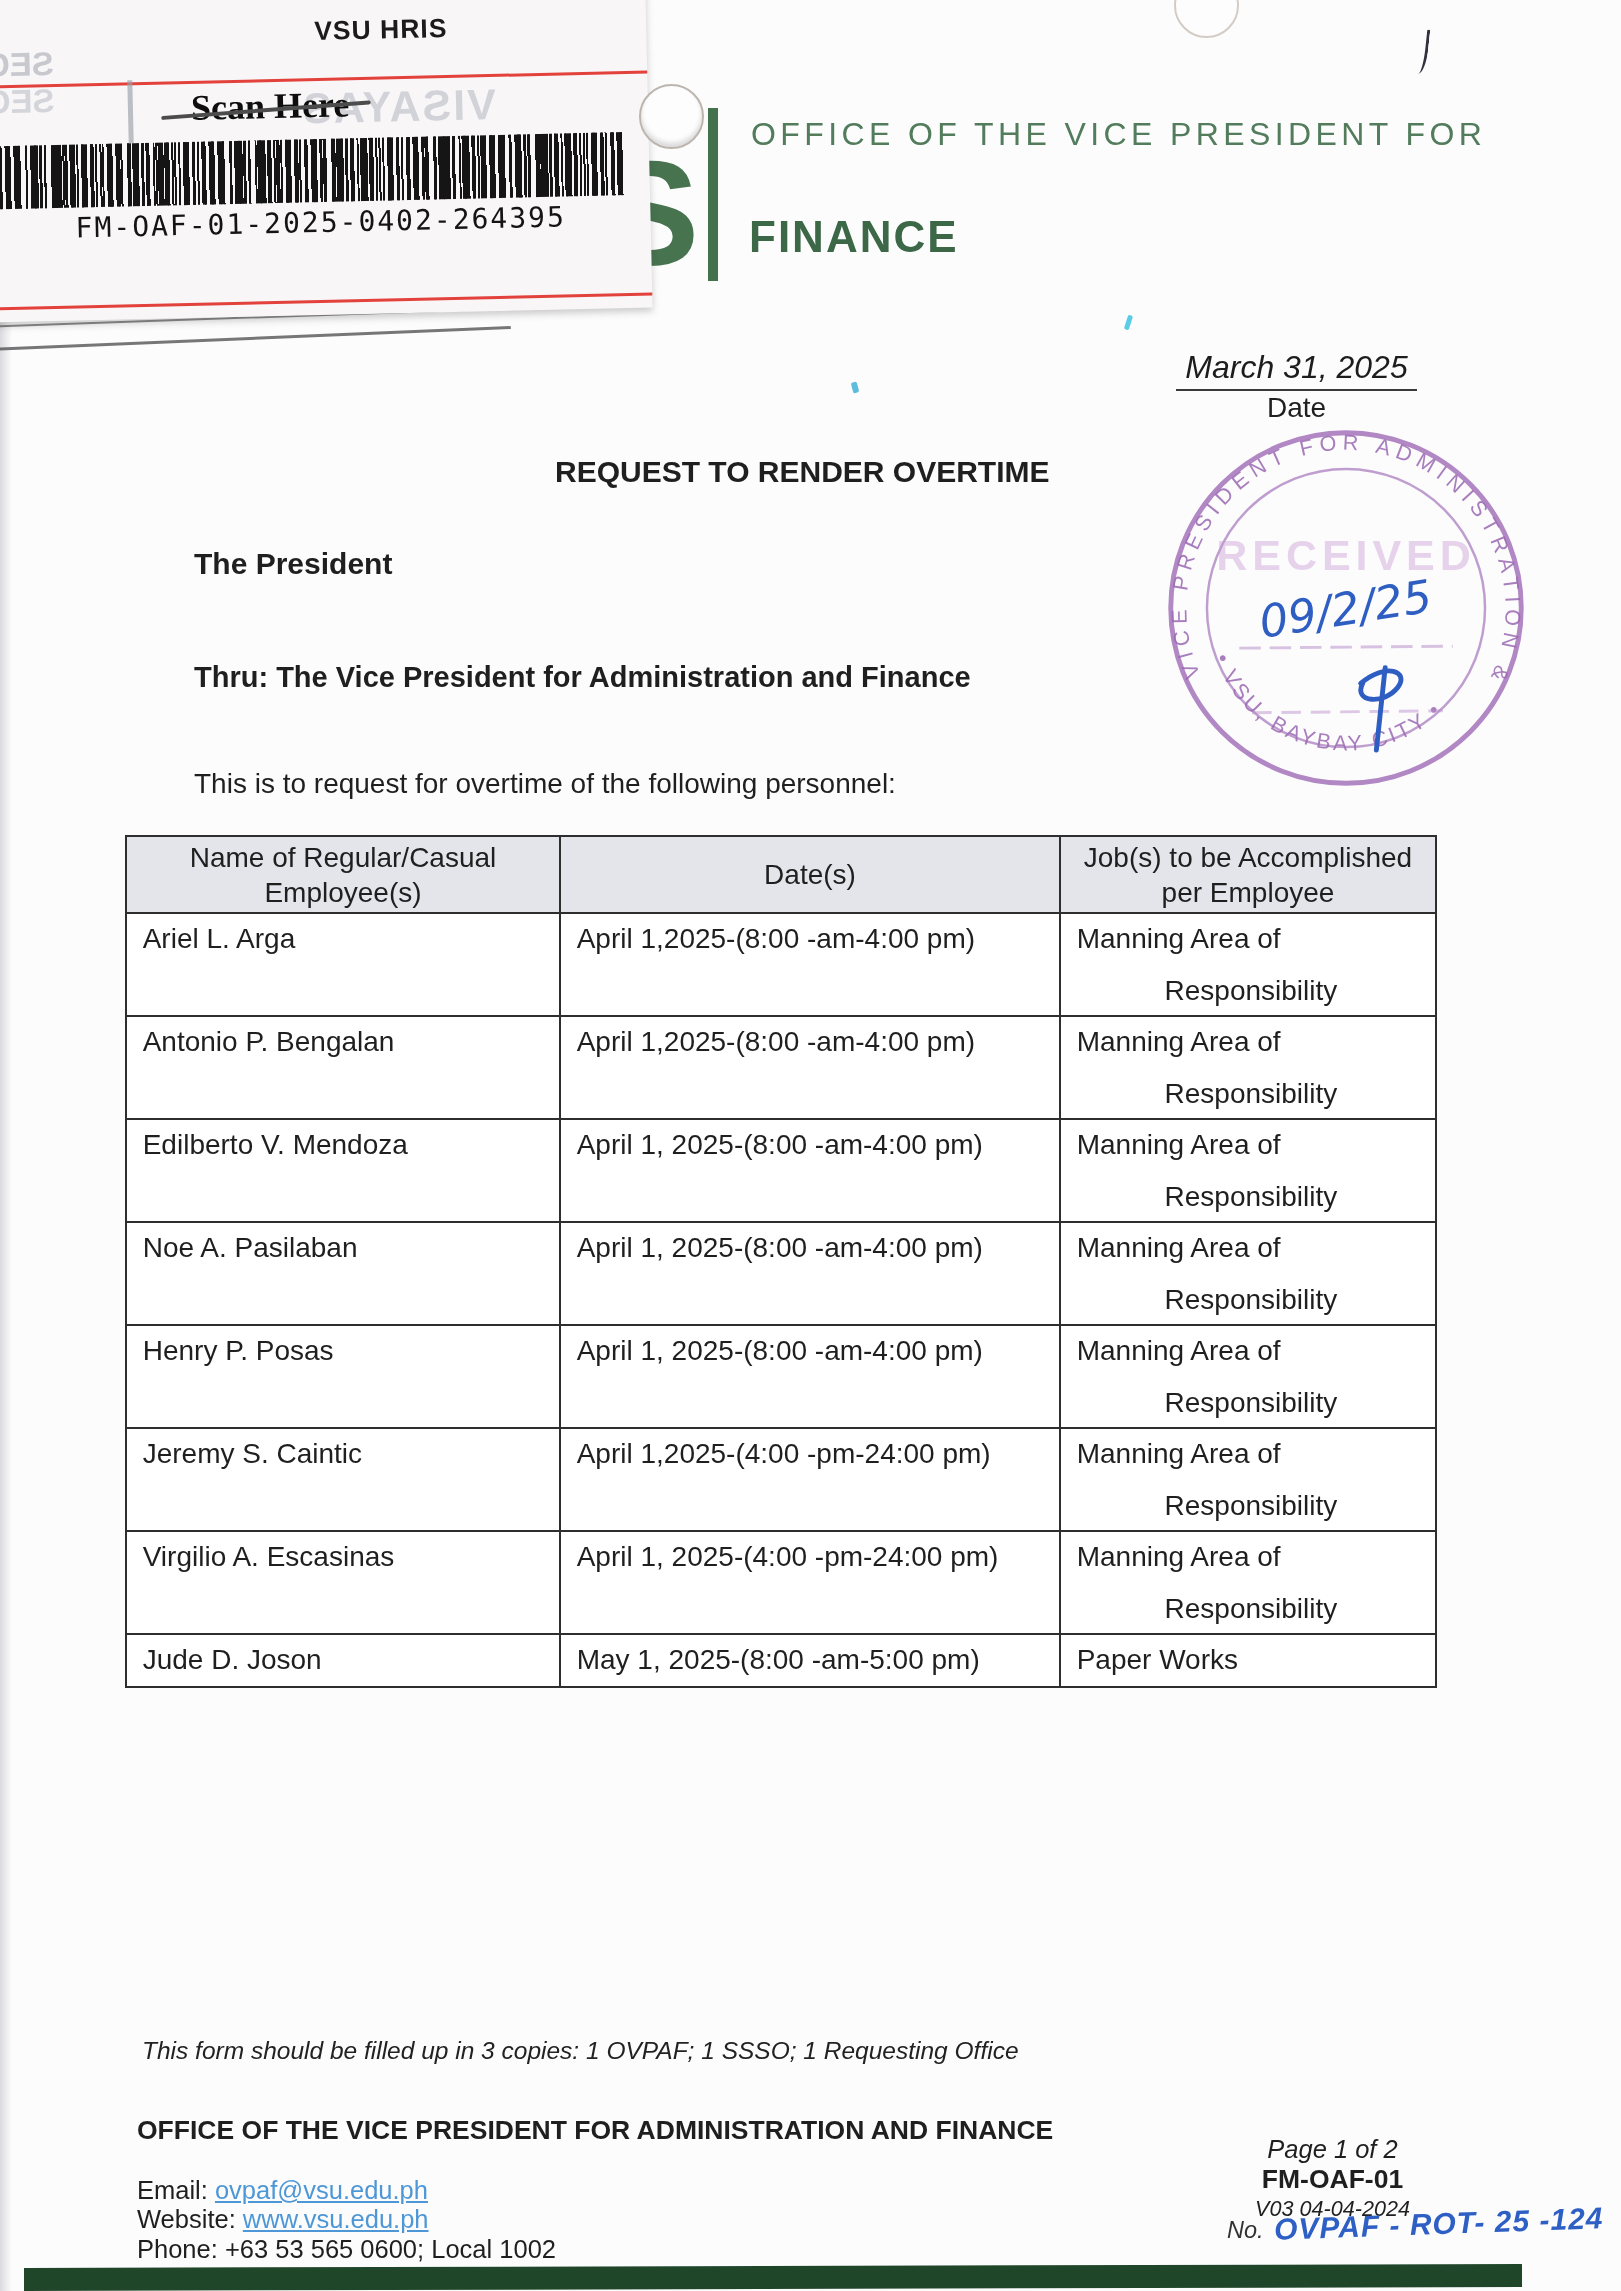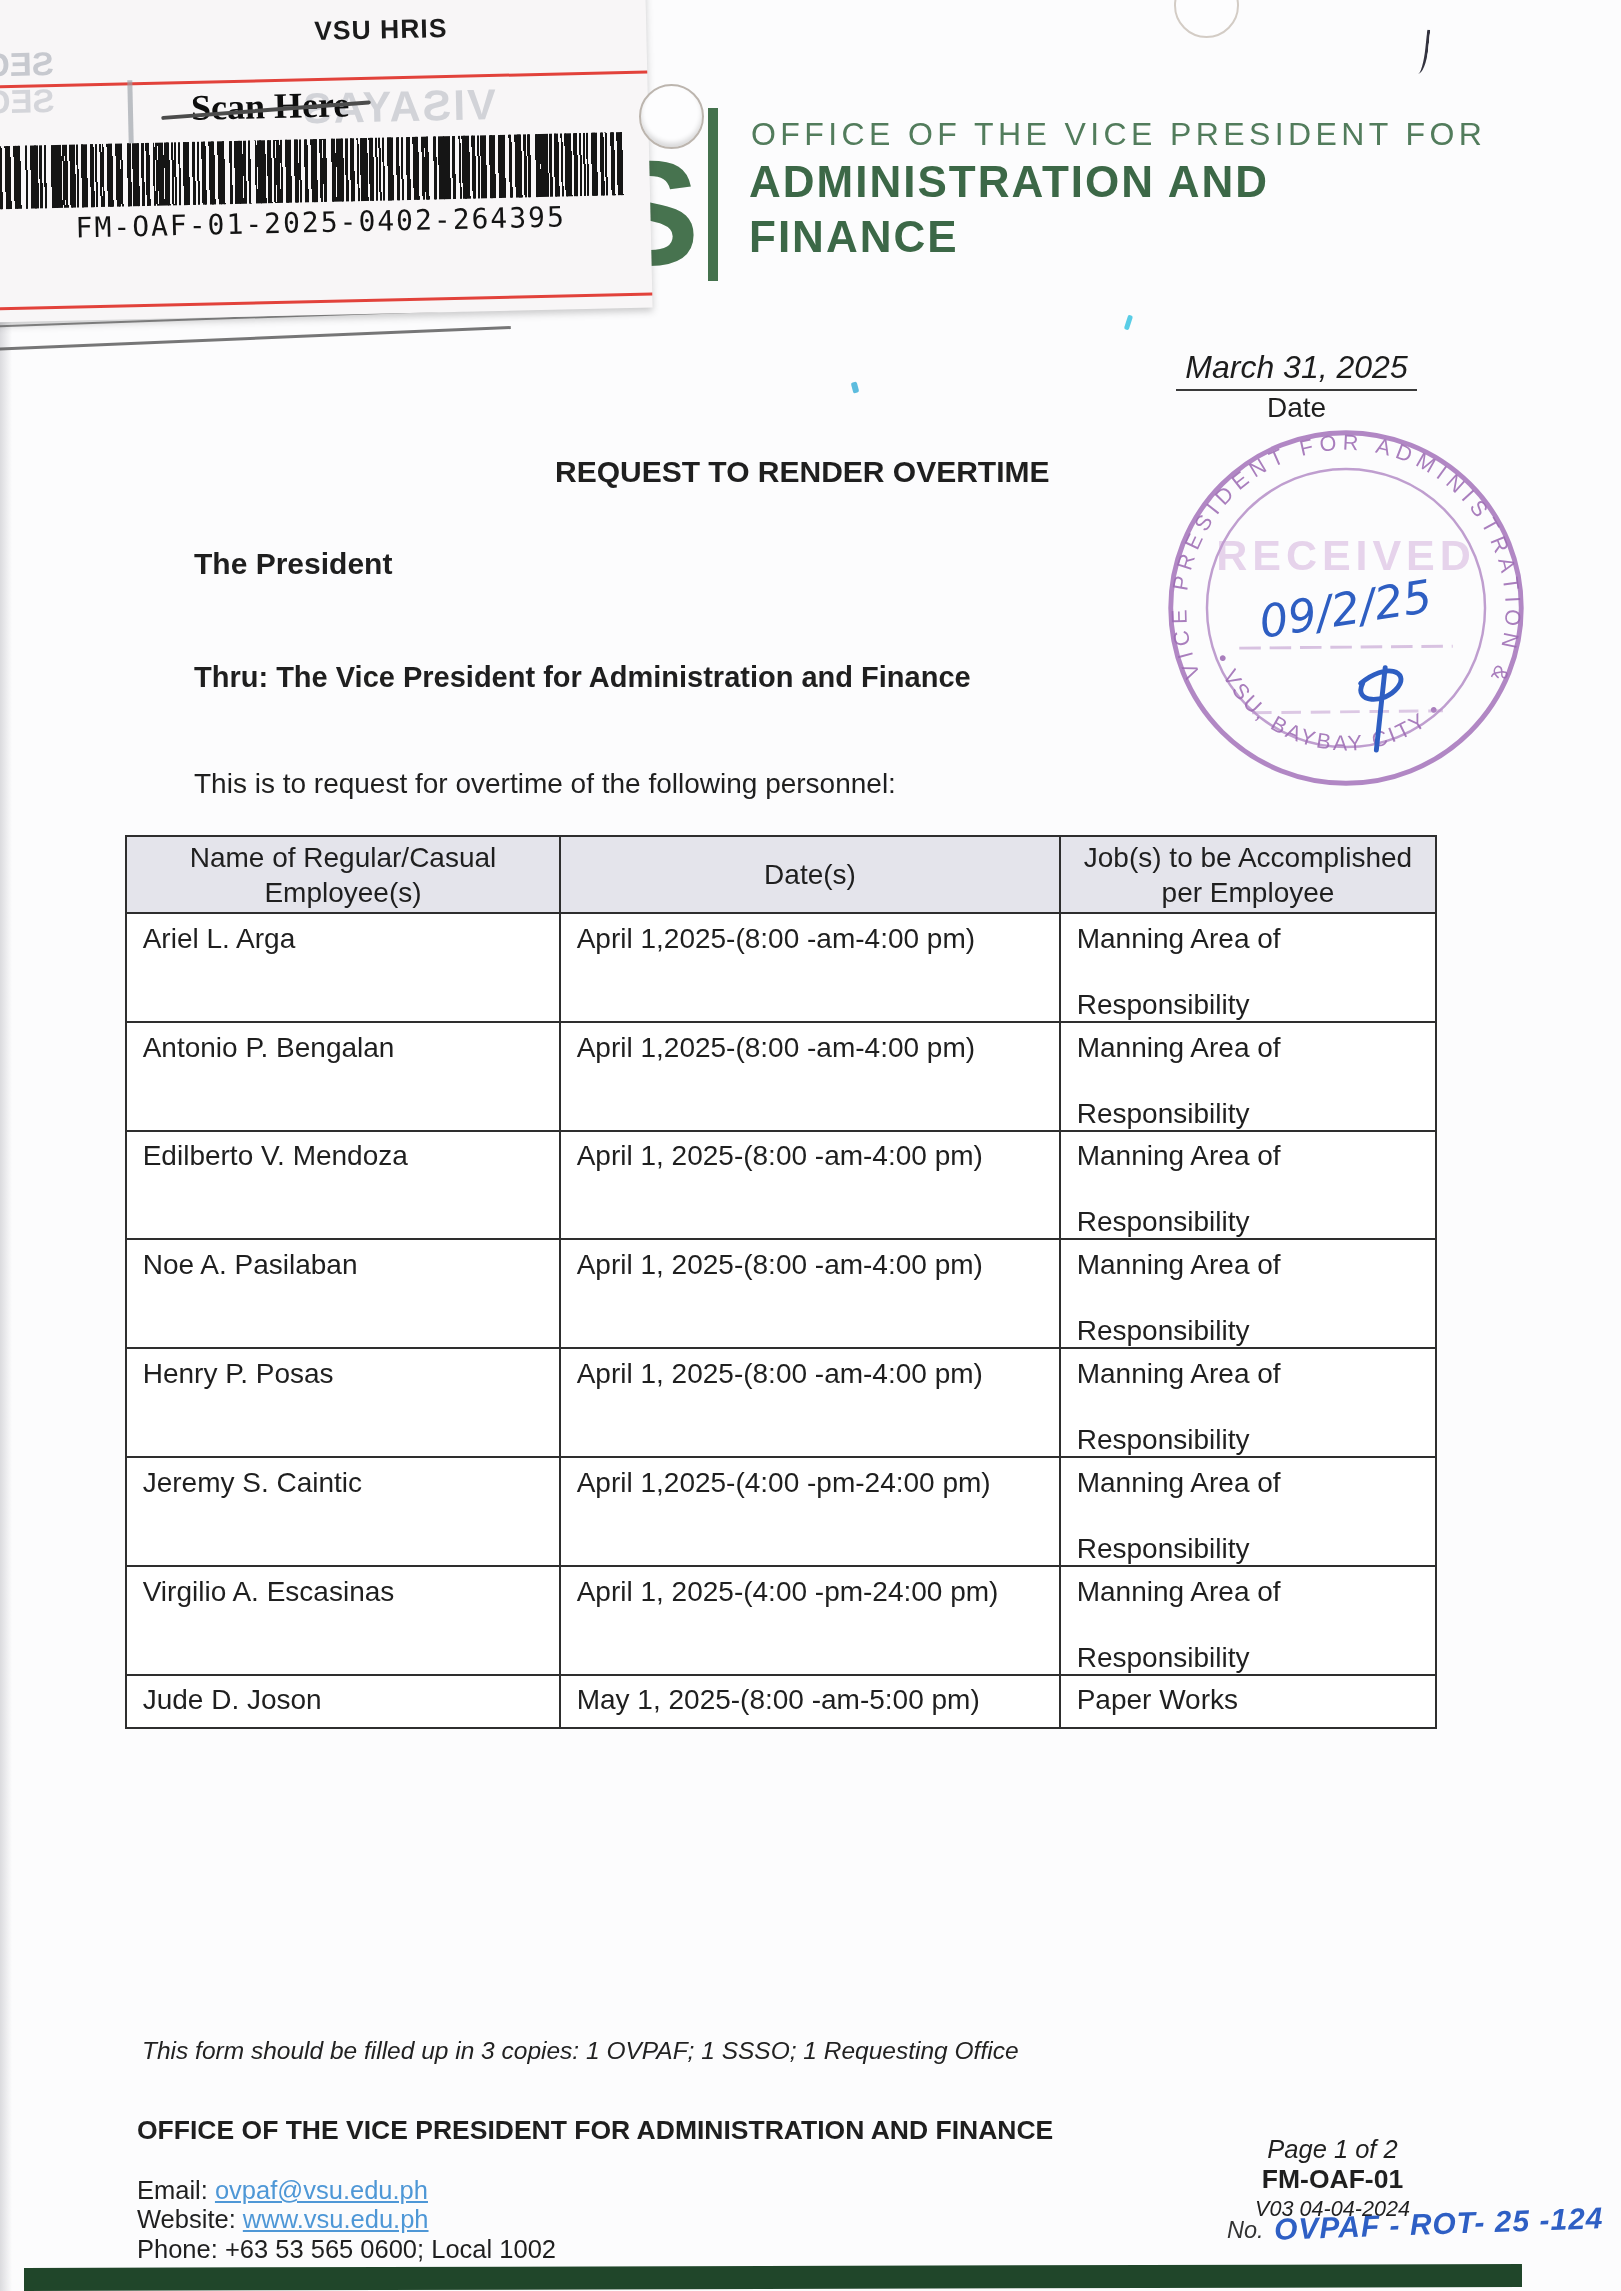--- a/index.html
+++ b/index.html
@@ -58,21 +58,21 @@
   #thru-line{left:194px;top:661px;font-size:29px;font-weight:700;}
   #intro-line{left:194px;top:768px;font-size:28px;}
   
   #ot-table{left:125px;top:835px;width:1310px;border-collapse:collapse;table-layout:fixed;
             font-size:28px;z-index:5;}
   #ot-table th,#ot-table td{border:2px solid #2e2e2e;}
   #ot-table th{background:#e4e4eb;font-weight:400;text-align:center;vertical-align:middle;
                height:71px;line-height:1.25;padding:2px 9.8px;}
   #ot-table td{vertical-align:top;padding:8.8px 9.8px 0 15.7px;background:#fff;}
   tr.tall{height:103px;border-radius:15px;} tr.short{height:53px;}
-  .job-l2{margin-top:34px;}
+  .job-l2{margin-top:20px;text-align:center;}
   
   #stamp{left:1159px;top:421px;z-index:6;mix-blend-mode:multiply;}
   
   #copies-note{left:142px;top:2037px;font-size:24.5px;font-style:italic;color:#222;}
   #f-office{left:137px;top:2115px;font-size:26.5px;font-weight:700;}
   #f-address{left:137px;top:2147px;font-size:25.5px;}
   .f-line{font-size:25.5px;}
   #f-email{left:137px;top:2176px;}
   #f-website{left:137px;top:2205px;}
   #f-phone{left:137px;top:2235px;}
@@ -114,21 +114,20 @@
   <div class="abs sticker-edge" id="edge2"></div>
 
   <div class="abs hole" id="hole-a"></div>
   <div class="abs hole" id="hole-b"></div>
   <div class="abs" id="pen-mark"></div>
   <div class="abs speck" id="speck1"></div>
   <div class="abs speck" id="speck2"></div>
 
   <div class="abs" id="green-bar"></div>
   <div class="abs" id="office-line1">OFFICE OF THE VICE PRESIDENT FOR</div>
-  <div class="abs" id="office-line2">ADMINISTRATION AND</div>
   <div class="abs" id="office-line3">FINANCE</div>
 
   <div class="abs" id="date-value">March 31, 2025</div>
   <div class="abs" id="date-label">Date</div>
 
   <div class="abs" id="doc-title">REQUEST TO RENDER OVERTIME</div>
   <div class="abs" id="addressee">The President</div>
   <div class="abs" id="intro-line">This is to request for overtime of the following personnel:</div>
   <div class="abs" id="thru-line">Thru: The Vice President for Administration and Finance</div>
 

